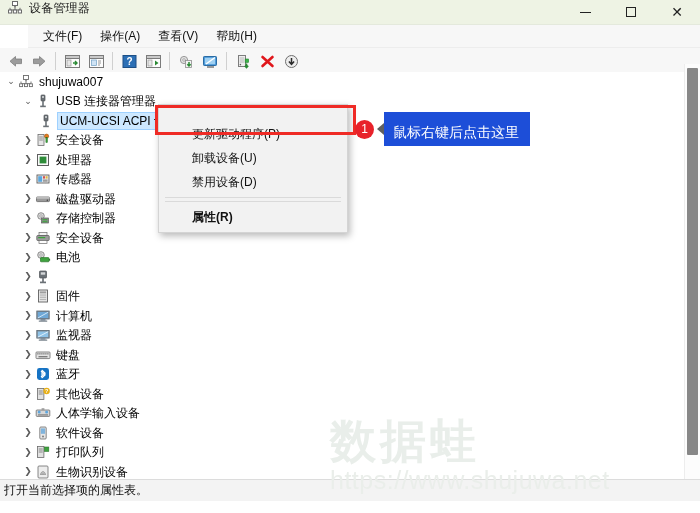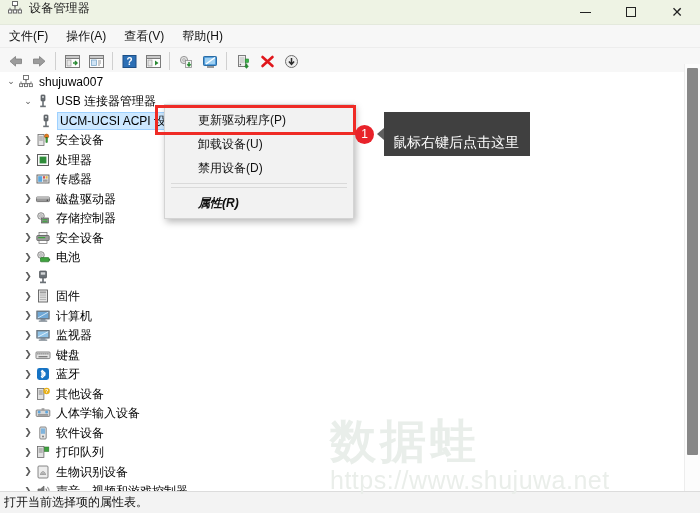--- a/index.html
+++ b/index.html
@@ -55,22 +55,23 @@
   .winbtn .g-min { display:block; width:11px; height:1px; background:#222; }
   .winbtn .g-max { display:block; width:10px; height:10px; border:1px solid #222; box-sizing:border-box; }
   .winbtn .g-close { display:block; font-size:14px; line-height:14px; font-family:"DejaVu Sans", sans-serif; }
 
   
   #menubar {
     height: 22px;
     background: #f7f7f7;
     display: flex;
     align-items: center;
-    padding-left: 0;
+    padding-left: 6px;
     border-bottom: 1px solid #ededed;
+    margin-left: 28px;
   }
   .menu-item {
     padding: 2px 9px;
     font-size: 12px;
     color: #111;
     cursor: default;
     white-space: nowrap;
   }
 
   
@@ -163,57 +164,57 @@
     left: 2px; top: 4px;
     width: 11px;
     height: 387px;
     background: #878787;
     border-radius: 1px;
   }
 
   
   #statusbar {
     position: absolute;
-    left: 0; bottom: 0;
+    left: 0; bottom: 12px;
     width: 700px;
     height: 22px;
     background: #f3f3f3;
     border-top: 1px solid #dcdcdc;
     display: flex;
     align-items: center;
     box-sizing: border-box;
   }
   #statusbar .st-text {
     font-size: 12px;
     color: #111;
     padding-left: 4px;
   }
 
   
   #ctxmenu {
     position: absolute;
-    left: 164px; top: 104px;
+    left: 158px; top: 104px;
     width: 188px;
     background: #f2f2f2;
     border: 1px solid #d4d4d4;
     box-shadow: 2px 3px 7px rgba(0,0,0,0.28);
-    padding: 3px 0 3px 0;
+    padding: 17px 0 3px 0;
     z-index: 40;
   }
   .ctx-item {
     height: 24px;
     display: flex;
     align-items: center;
     padding-left: 33px;
     font-size: 12px;
     color: #111;
     cursor: default;
     white-space: nowrap;
   }
-  .ctx-item.bold { font-weight: bold; font-style: italic; }
+  .ctx-item.bold { font-weight: bold; }
   .ctx-sep {
     height: 1px;
     background: #dadada;
     margin: 3px 6px 3px 6px;
   }
   #ctx-highlight {
     position: absolute;
     left: 155px; top: 105px;
     width: 201px;
     height: 30px;
@@ -243,24 +244,24 @@
   }
   #callout .arrow {
     width: 0; height: 0;
     border-top: 6px solid transparent;
     border-bottom: 6px solid transparent;
     border-right: 7px solid #5f5f5f;
     margin-left: 3px;
     flex: none;
   }
   #callout .bubble {
-    background: #404040;
+    background: #1d4ed8;
     color: #fff;
     font-size: 14px;
-    padding: 22px 11px 6px 9px;
+    padding: 12px 11px 6px 9px;
     line-height: 16px;
     white-space: nowrap;
   }
 
   
   #watermark {
     position: absolute;
     left: 330px; top: 418px;
     z-index: 5;
     pointer-events: none;

